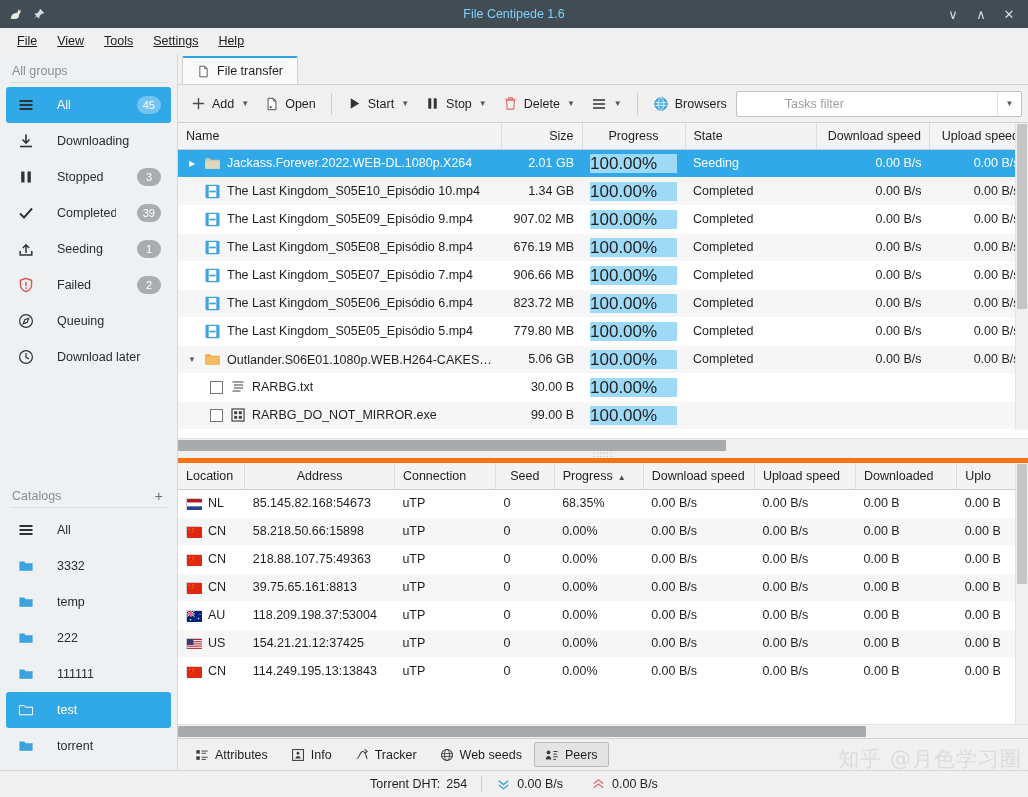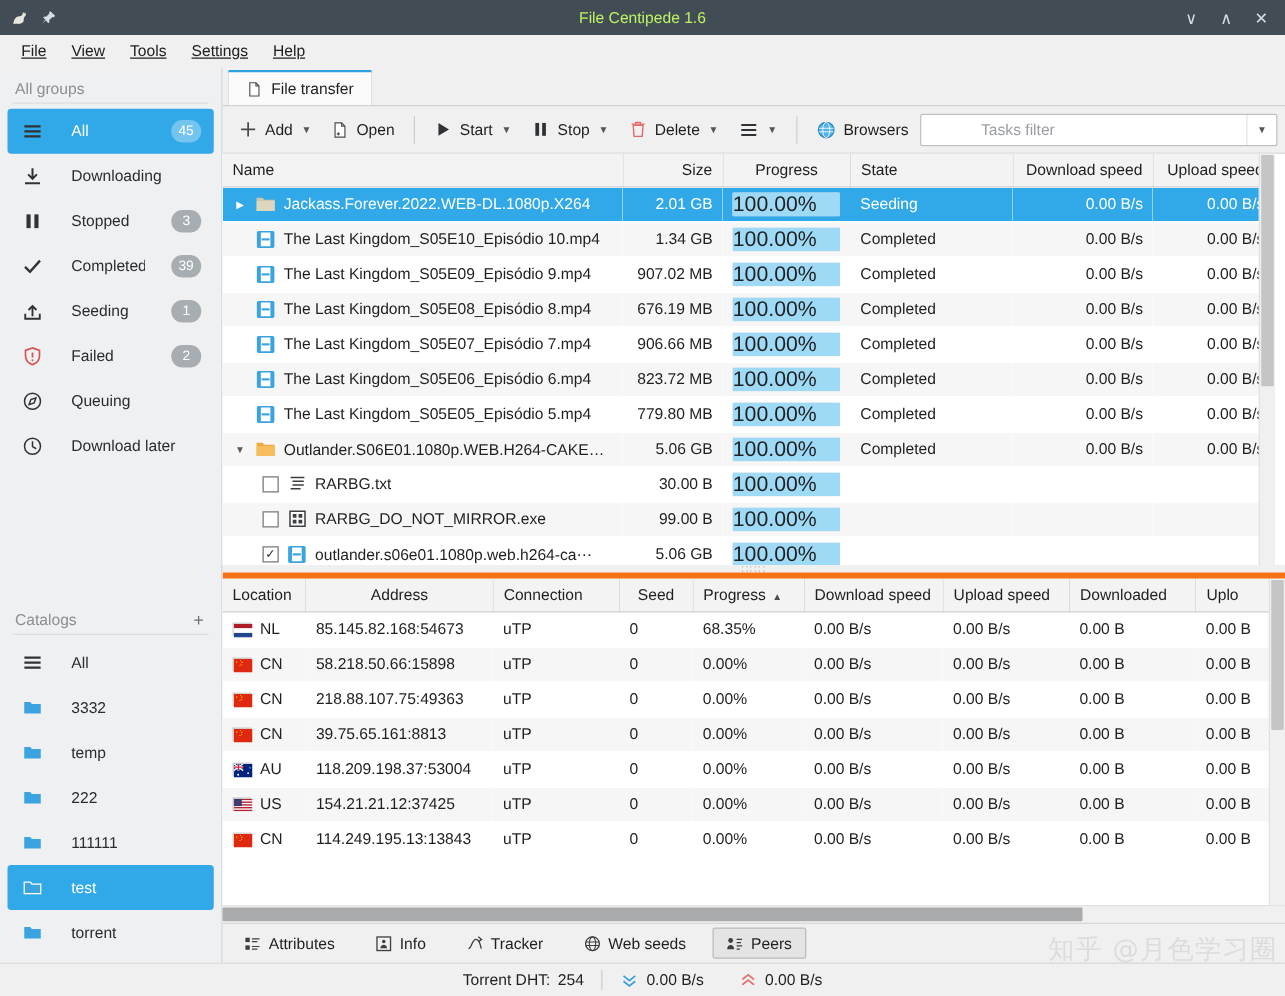--- a/index.html
+++ b/index.html
@@ -15,21 +15,21 @@
 
   
   .titlebar {
     height: 28px; background: #414c55; color: #e8ecef;
     display: flex; align-items: center; flex: none;
     position: relative;
   }
   .tb-icons { display: flex; align-items: center; gap: 8px; padding-left: 8px; }
   .tb-title {
     position: absolute; left: 0; right: 0; text-align: center;
-    font-size: 12.5px; color: #bef264; pointer-events: none;
+    font-size: 12.5px; color: #7dd3fc; pointer-events: none;
   }
   .tb-btns { margin-left: auto; display: flex; align-items: center; gap: 2px; padding-right: 6px; z-index: 2; }
   .tb-btn {
     width: 26px; height: 24px; display: flex; align-items: center; justify-content: center;
     color: #d6dbdf; font-size: 13px; line-height: 1;
   }
 
   
   .menubar {
     height: 26px; background: #f0f0f0; display: flex; align-items: center;
@@ -105,21 +105,21 @@
     flex: 1; border: none; outline: none; height: 100%; padding: 0 8px;
     font-family: inherit; font-size: 12.5px; background: transparent; min-width: 0;
   }
   .filterbox input::placeholder { color: #9b9fa3; }
   .filter-caret {
     width: 24px; height: 100%; display: flex; align-items: center; justify-content: center;
     border-left: 1px solid #e2e3e5; font-size: 8px; color: #555;
   }
 
   
-  .pane-tasks { height: 330px; flex: none; display: flex; flex-direction: row; background: #fff; border-top: 1px solid #cfd1d3; gap: 8px; }
+  .pane-tasks { height: 330px; flex: none; display: flex; flex-direction: column; background: #fff; border-top: 1px solid #cfd1d3; gap: 8px; }
   .tbl-wrap { flex: 1; overflow: hidden; position: relative; background: #fff; }
   table.grid { border-collapse: collapse; width: 100%; table-layout: fixed; }
   table.grid th {
     background: #f3f3f3; border-right: 1px solid #dcdcdc; border-bottom: 1px solid #cdcdcd;
     font-weight: normal; font-size: 12.5px; color: #1f1f1f; height: 26px;
     padding: 0 8px; text-align: left; white-space: nowrap; position: relative;
   }
   table.grid th.r { text-align: right; }
   table.grid th.c { text-align: center; }
   table.grid td {
@@ -161,21 +161,21 @@
   .splitter .dots { font-size: 9px; color: #b9babc; letter-spacing: 1px; line-height: 6px; }
 
   .pane-peers { flex: 1; display: flex; flex-direction: column; min-height: 0; background: #fff; border-top: 5px solid #f97316; }
 
   .flag { width: 15px; height: 11px; flex: none; border: 1px solid rgba(0,0,0,.18); }
   .loccell { display: flex; align-items: center; gap: 7px; }
 
   
   .bottabs {
     height: 32px; background: #f0f0f0; border-top: 1px solid #cfd1d3;
-    display: flex; align-items: center; padding-left: 6px; gap: 10px; flex: none;
+    display: flex; align-items: center; padding-left: 6px; gap: 1px; flex: none;
   }
   .bottab {
     display: flex; align-items: center; gap: 6px; height: 25px; padding: 0 10px;
     font-size: 12.5px; border-radius: 2px; border: 1px solid transparent; color: #1f1f1f;
   }
   .bottab.active { background: #e4e4e4; border-color: #b9bbbd; }
 
   .statusbar {
     height: 27px; background: #f0f0f0; border-top: 1px solid #d5d7d9;
     display: flex; align-items: center; justify-content: center; gap: 0; flex: none;

